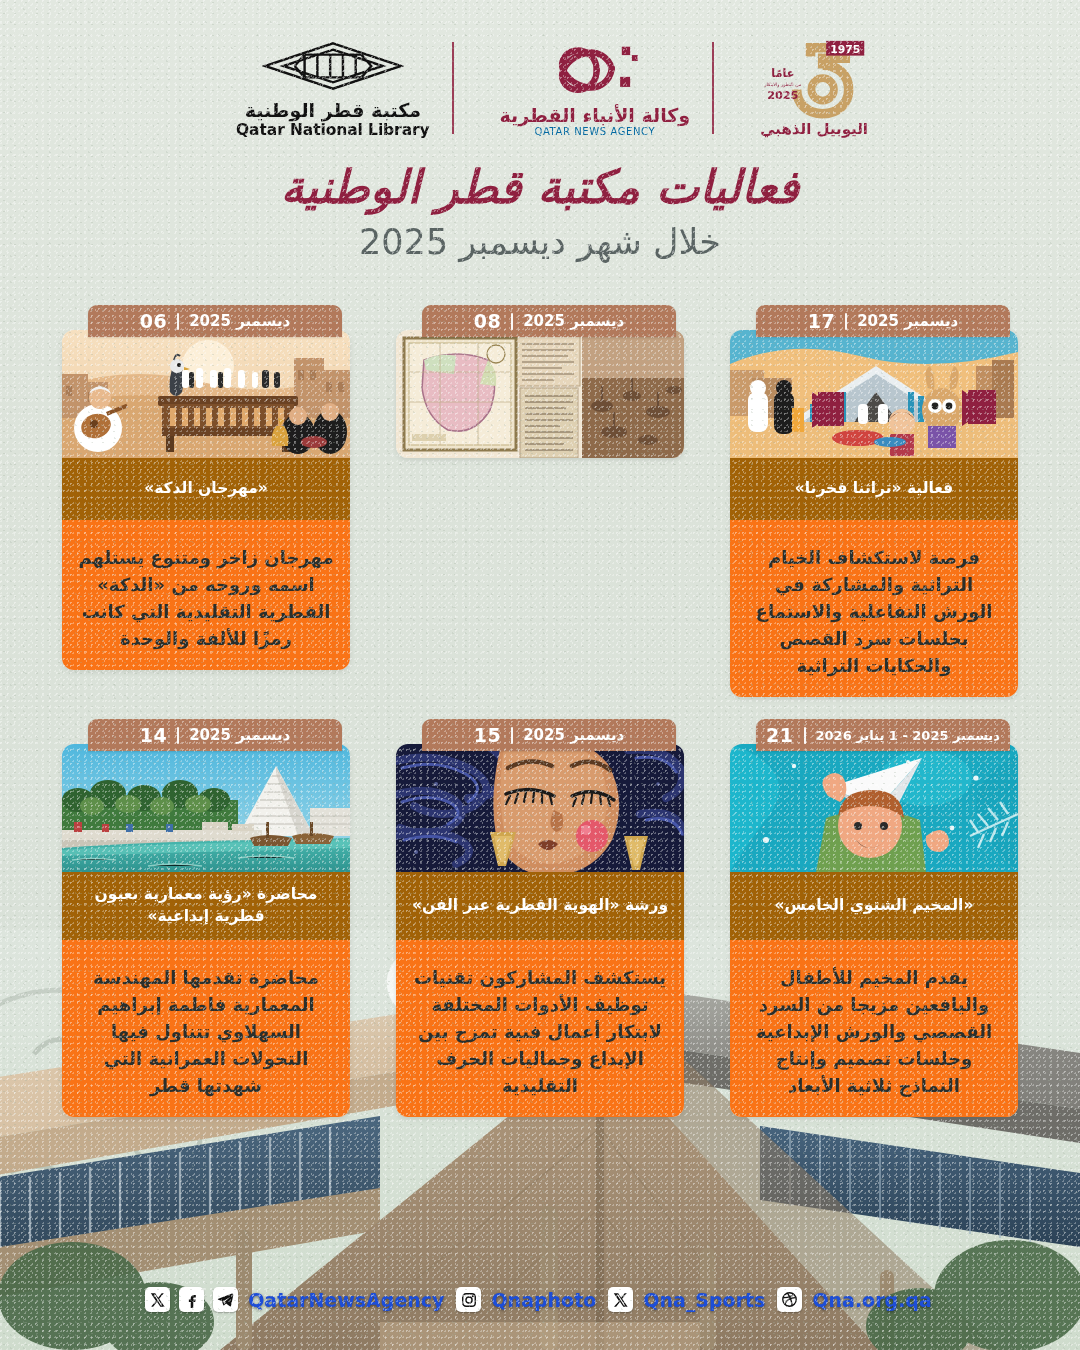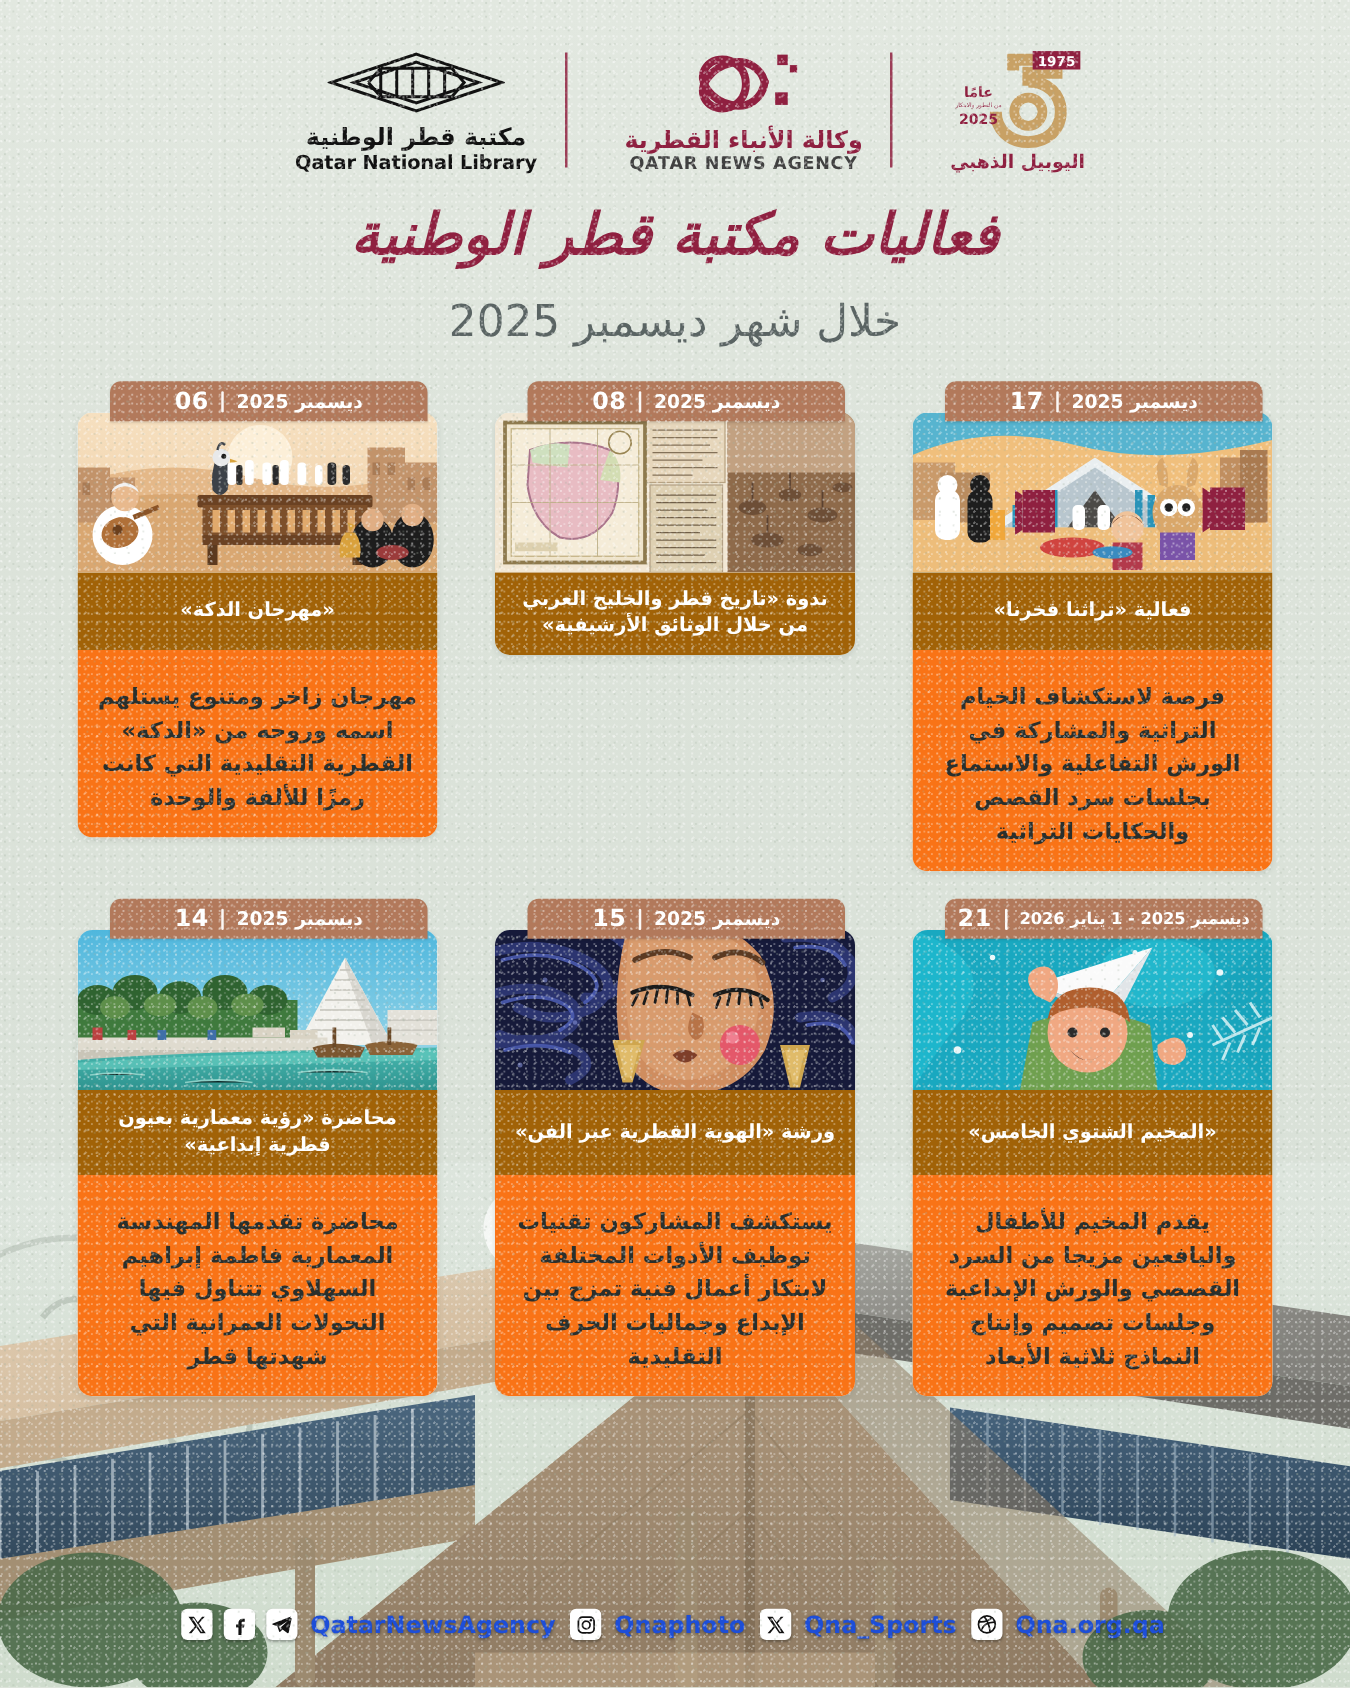--- a/index.html
+++ b/index.html
@@ -33,32 +33,32 @@
     display:flex;align-items:center;justify-content:center;gap:0;z-index:20;
     direction:ltr;
   }
   .logo-cell{display:flex;flex-direction:column;align-items:center;justify-content:flex-end;padding:0 22px;margin-left:24px;}
   .divider{width:2px;height:92px;background:#8f2040;opacity:.85;}
   .qnl-mark{width:142px;height:58px;}
   .qnl-ar{font-size:19px;font-weight:bold;color:#111;margin-top:4px;letter-spacing:.2px;}
   .qnl-en{font-size:15.5px;font-weight:bold;color:#111;letter-spacing:-.1px;}
   .qna-mark{width:104px;height:62px;}
   .qna-ar{font-size:19px;font-weight:bold;color:#8f2040;margin-top:2px;}
-  .qna-en{font-size:14px;font-weight:bold;color:#404040;letter-spacing:.6px;}
+  .qna-en{font-size:10px;font-weight:normal;color:#0369a1;letter-spacing:.6px;}
   .jub{display:flex;flex-direction:column;align-items:center;}
   .jub-mark{width:104px;height:80px;}
   .jub-ar{font-size:15px;font-weight:bold;color:#8f2040;letter-spacing:.5px;margin-top:1px;}
 
   
   .title-main{
     position:absolute;top:160px;left:0;right:0;text-align:center;z-index:20;
     font-size:46px;font-weight:bold;color:#8f2040;letter-spacing:.4px;font-style:italic;
   }
   .title-sub{
-    position:absolute;top:238px;left:0;right:0;text-align:center;z-index:20;
+    position:absolute;top:222px;left:0;right:0;text-align:center;z-index:20;
     font-size:35px;font-weight:normal;color:#5a6463;
   }
 
   
   .grid{
     position:absolute;top:305px;left:62px;width:956px;
     display:grid;grid-template-columns:repeat(3,288px);
     justify-content:space-between;row-gap:22px;z-index:20;
   }
   .card{position:relative;width:288px;}
@@ -303,21 +303,20 @@
           <circle cx="100" cy="24" r="9" fill="none" stroke="#9a8654" stroke-width="1.3"></circle>
           <g stroke="#bcae86" stroke-width=".7">
             <path d="M13 42 H115"></path>
               <path d="M13 72 H115"></path>
               <path d="M44 13 V115"></path>
               <path d="M82 13 V115"></path>
           </g>
           <rect x="16" y="104" width="34" height="7" fill="#ddd0ae"></rect>
         </svg>
       </div>
-      <div class="card-title">ندوة «تاريخ قطر والخليج العربي من خلال الوثائق الأرشيفية»</div>
     </div>
   </div>
 
   <div class="card">
     <div class="card-hdr">
       <span class="mon">ديسمبر 2025</span>
       <span class="bar"></span>
       <span class="daynum">06</span>
     </div>
     <div class="card-body">

